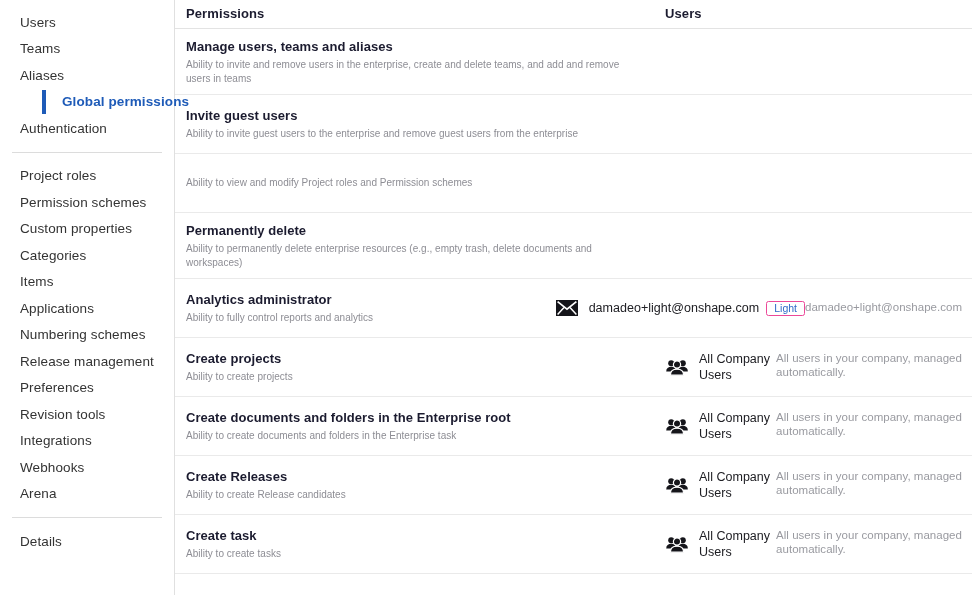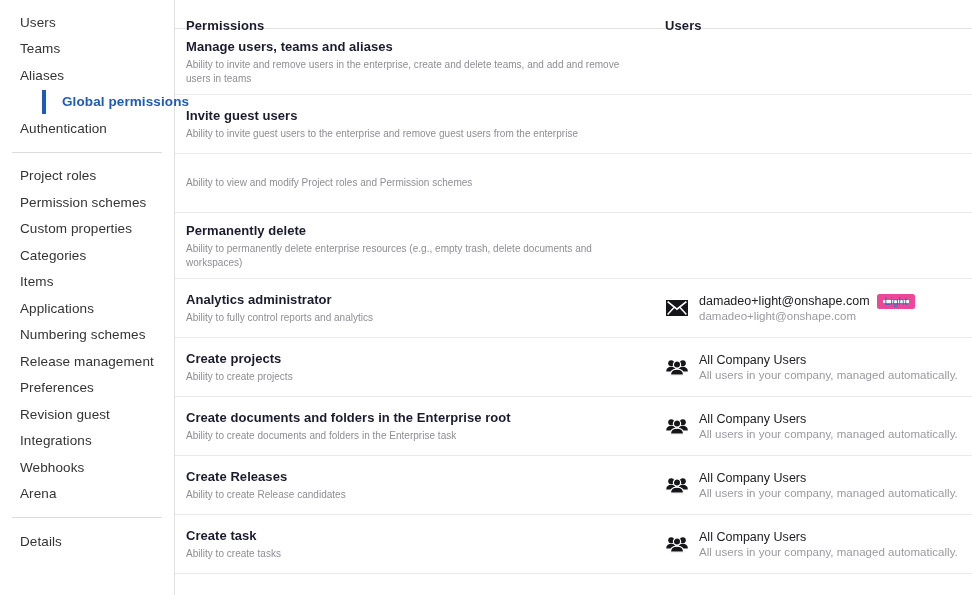--- a/index.html
+++ b/index.html
@@ -65,21 +65,21 @@
     flex: 1;
     height: 595px;
     overflow: hidden;
     background: #ffffff;
   }
   .table-header {
     display: flex;
     height: 29px;
     align-items: flex-start;
     border-bottom: 1px solid #e3e3e3;
-    padding-top: 18px;
+    padding-top: 6px;
   }
   .th {
     font-size: 13px;
     font-weight: bold;
     color: #1b1b2f;
     letter-spacing: .1px;
   }
   .th-permissions { width: 480px; padding-left: 11px; }
   .th-users { padding-left: 10px; }
 
@@ -121,21 +121,21 @@
   }
   .user-icon {
     width: 24px;
     min-width: 24px;
     height: 20px;
     display: flex;
     align-items: center;
     justify-content: flex-start;
     color: #16161a;
   }
-  .user-text { display: flex; flex-direction: column; }
+  .user-text { display: flex; }
   .user-primary-line {
     display: flex;
     align-items: center;
     gap: 7px;
   }
   .user-primary {
     font-size: 12.5px;
     color: #202025;
     line-height: 16px;
     letter-spacing: .02px;
@@ -143,22 +143,22 @@
   .user-secondary {
     font-size: 11.5px;
     color: #999aa0;
     line-height: 14px;
     letter-spacing: .02px;
   }
   .badge {
     display: inline-flex;
     align-items: center;
     height: 15px;
-    padding: 0 2px;
-    border: 6px solid #ec4899;
+    padding: 0 7px;
+    border: 1px solid #ec4899;
     border-radius: 2.5px;
     font-size: 10.5px;
     color: #2f6ac8;
     line-height: 1;
     white-space: nowrap;
   }
 </style>
 </head>
 <body>
 
@@ -206,21 +206,21 @@
         <div class="nav-item">
           <span>Numbering schemes</span>
         </div>
         <div class="nav-item">
           <span>Release management</span>
         </div>
         <div class="nav-item">
           <span>Preferences</span>
         </div>
         <div class="nav-item">
-          <span>Revision guest</span>
+          <span>Revision tools</span>
         </div>
         <div class="nav-item">
           <span>Integrations</span>
         </div>
         <div class="nav-item">
           <span>Webhooks</span>
         </div>
         <div class="nav-item">
           <span>Arena</span>
         </div>

